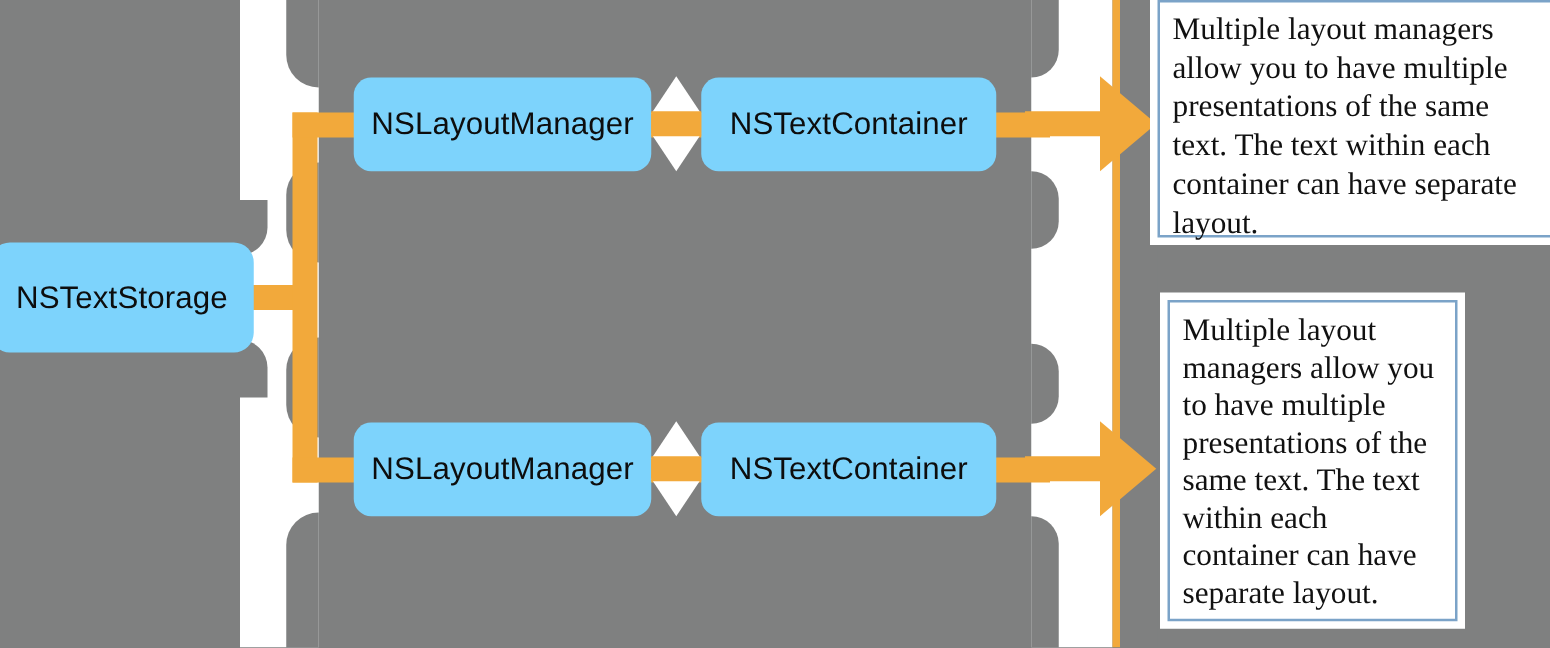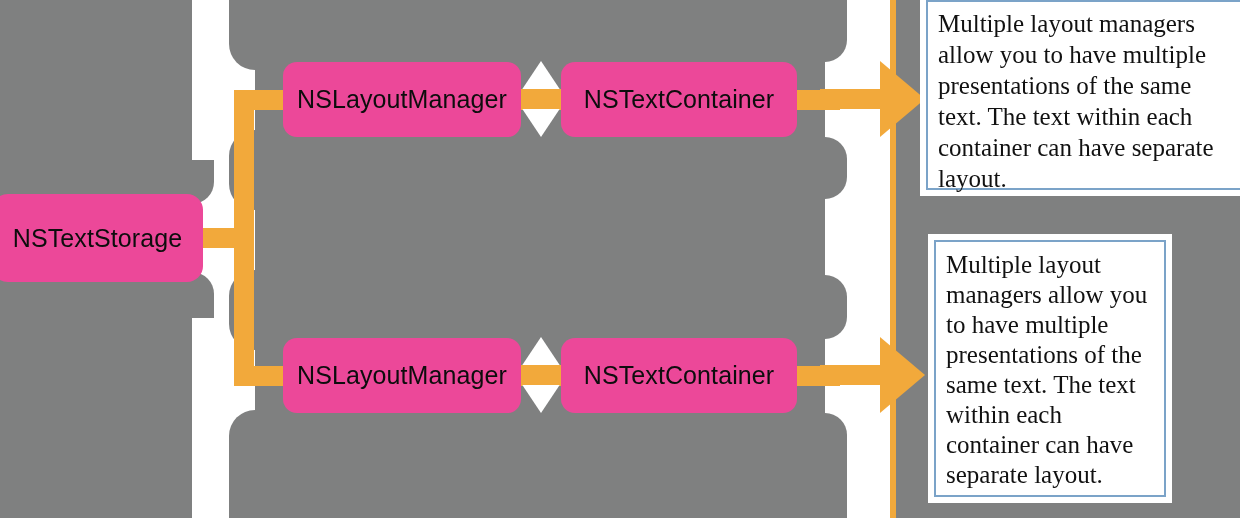--- a/index.html
+++ b/index.html
@@ -22,21 +22,21 @@
 
   
   #orange-rule{position:absolute;left:890px;top:0;width:6px;height:518px;background:#f2a93b;}
 
   
   .oline{position:absolute;background:#f2a93b;}
 
   
   .node{
     position:absolute;
-    background:#ec4899;
+    background:#7dd3fc;
     border-radius:14px;
     display:flex;align-items:center;justify-content:center;
     color:#0d0d0d;
     font-size:25px;
     font-family:"Liberation Sans",sans-serif;
     letter-spacing:.1px;
     white-space:nowrap;
   }
   #node-storage{left:-8px;top:194px;width:211px;height:88px;border-radius:16px;}
   #node-lm-1{left:283px;top:62px;width:238px;height:75px;}

